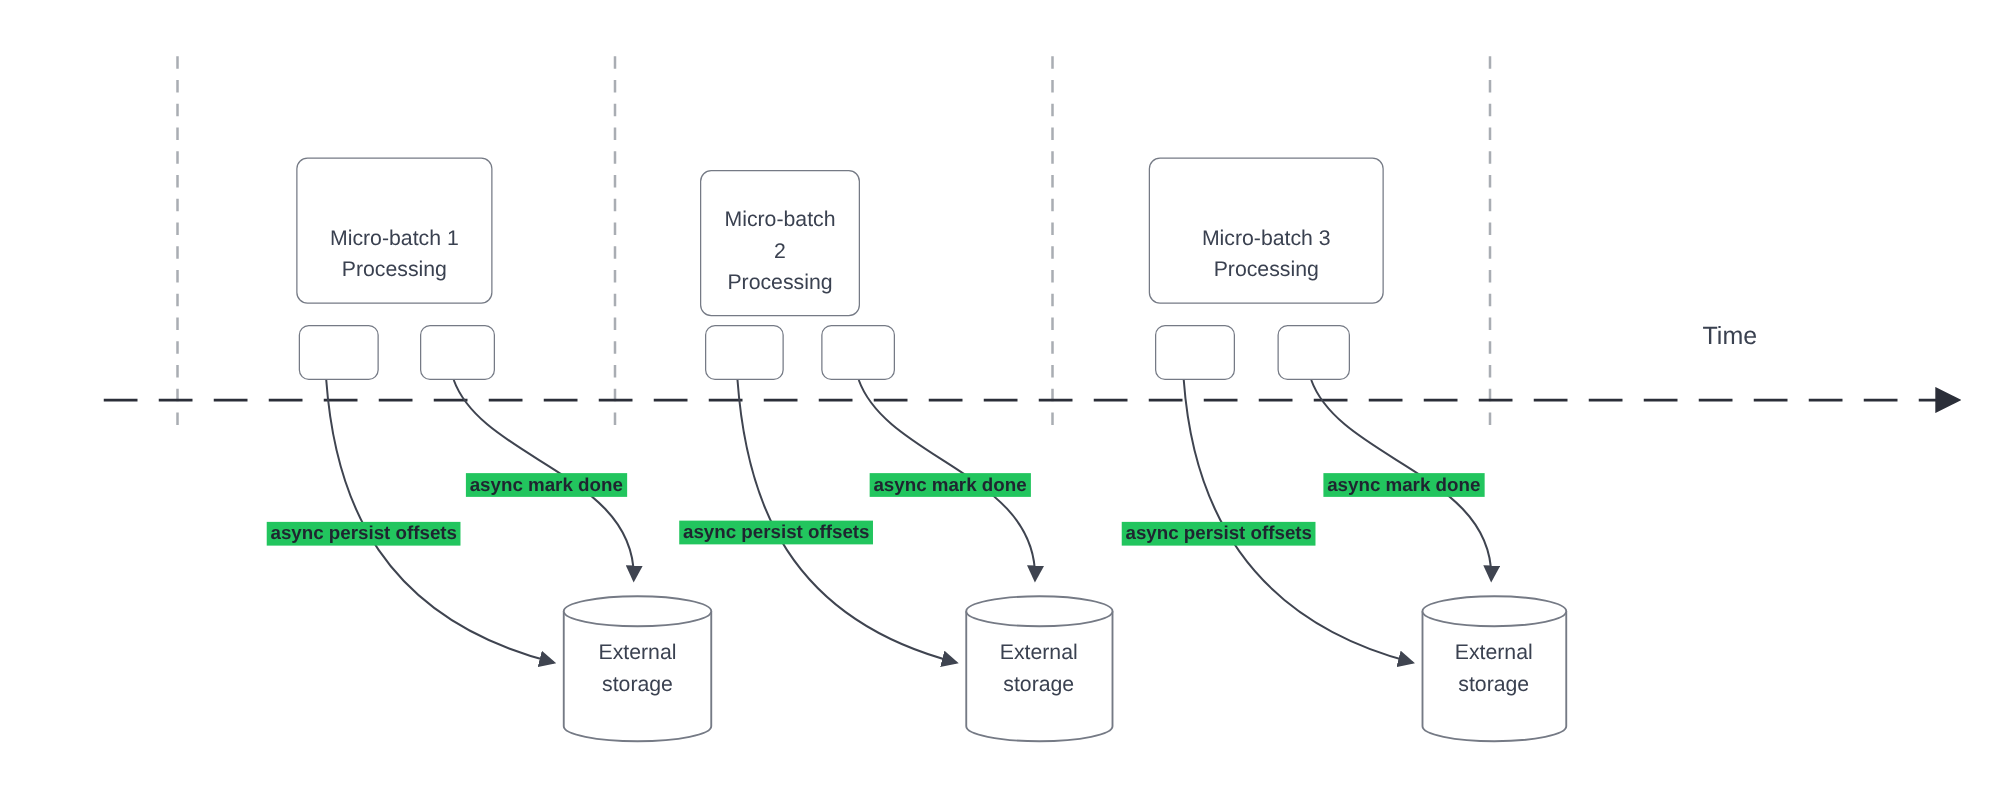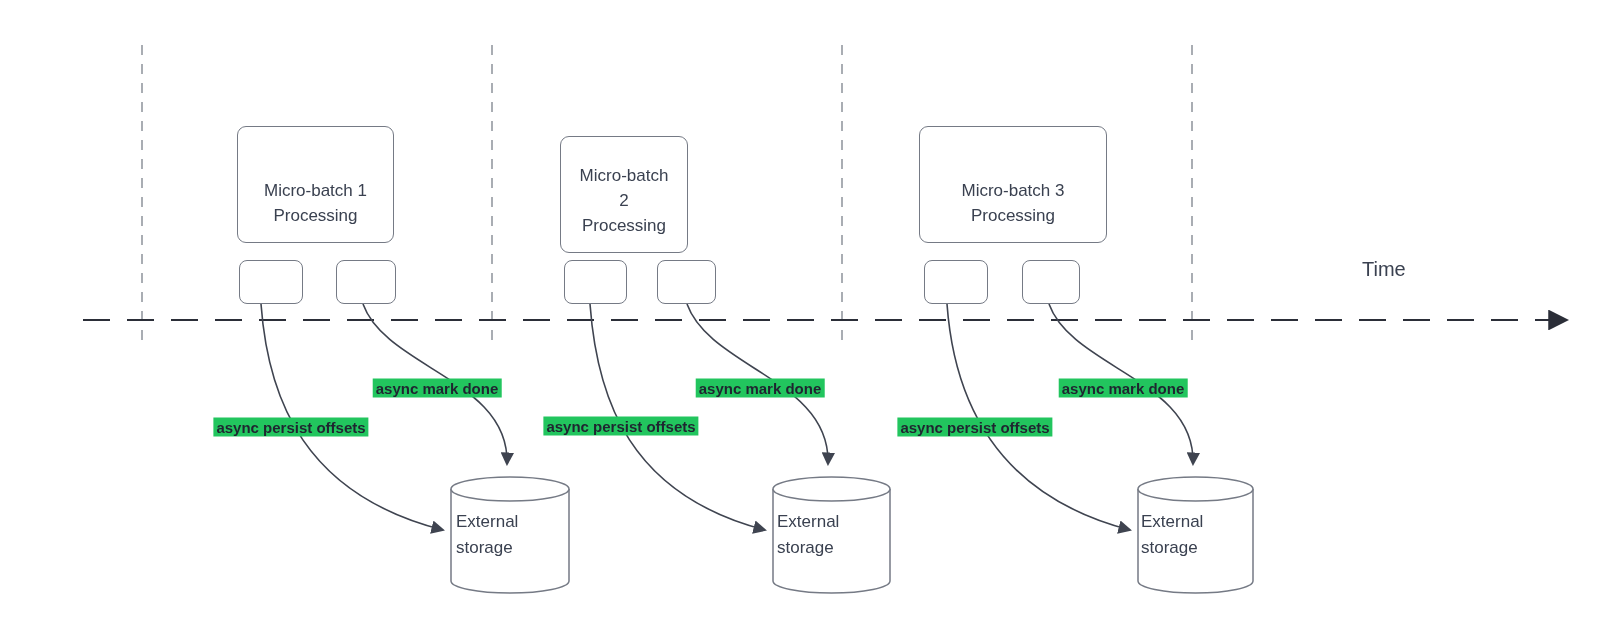--- a/index.html
+++ b/index.html
@@ -78,20 +78,21 @@
     font-weight: 700;
     color: var(--label_text);
     background: #22c55e;
     padding: 1px 3px;
   }
   .storage-label {
     position: absolute;
     display: flex;
     align-items: center;
     justify-content: center;
+    text-align: center;
     color: var(--text);
     font-size: 17px;
     line-height: 26px;
     pointer-events: none;
   }
   .time-label {
     position: absolute;
     font-size: 20px;
     color: var(--text);
   }

